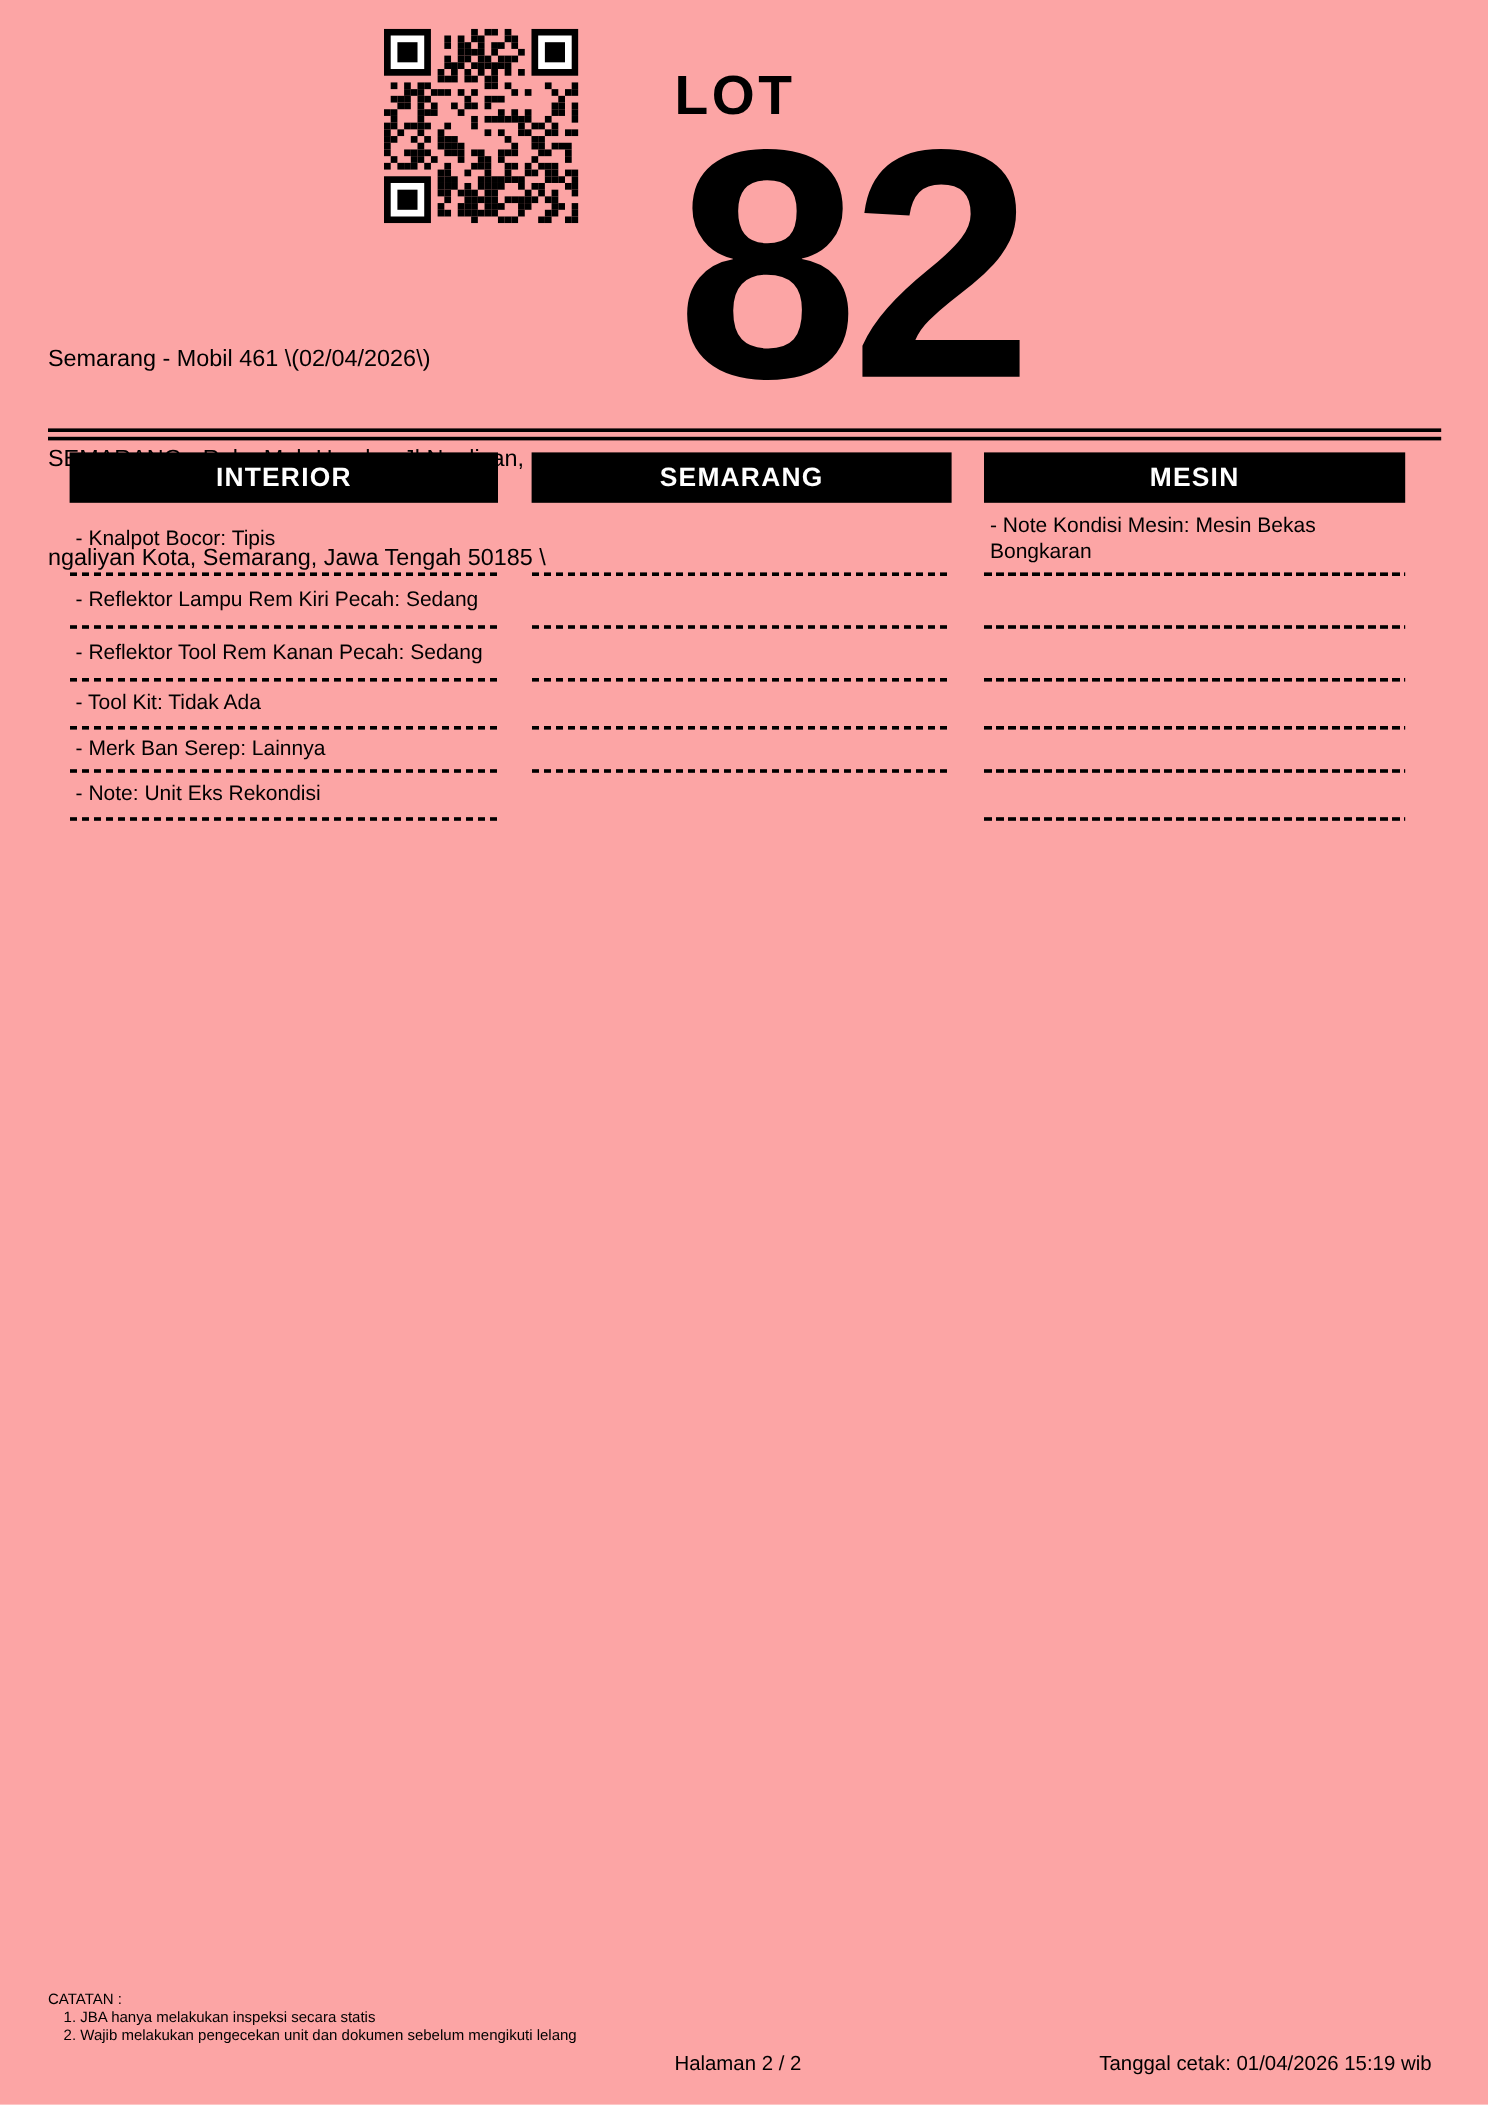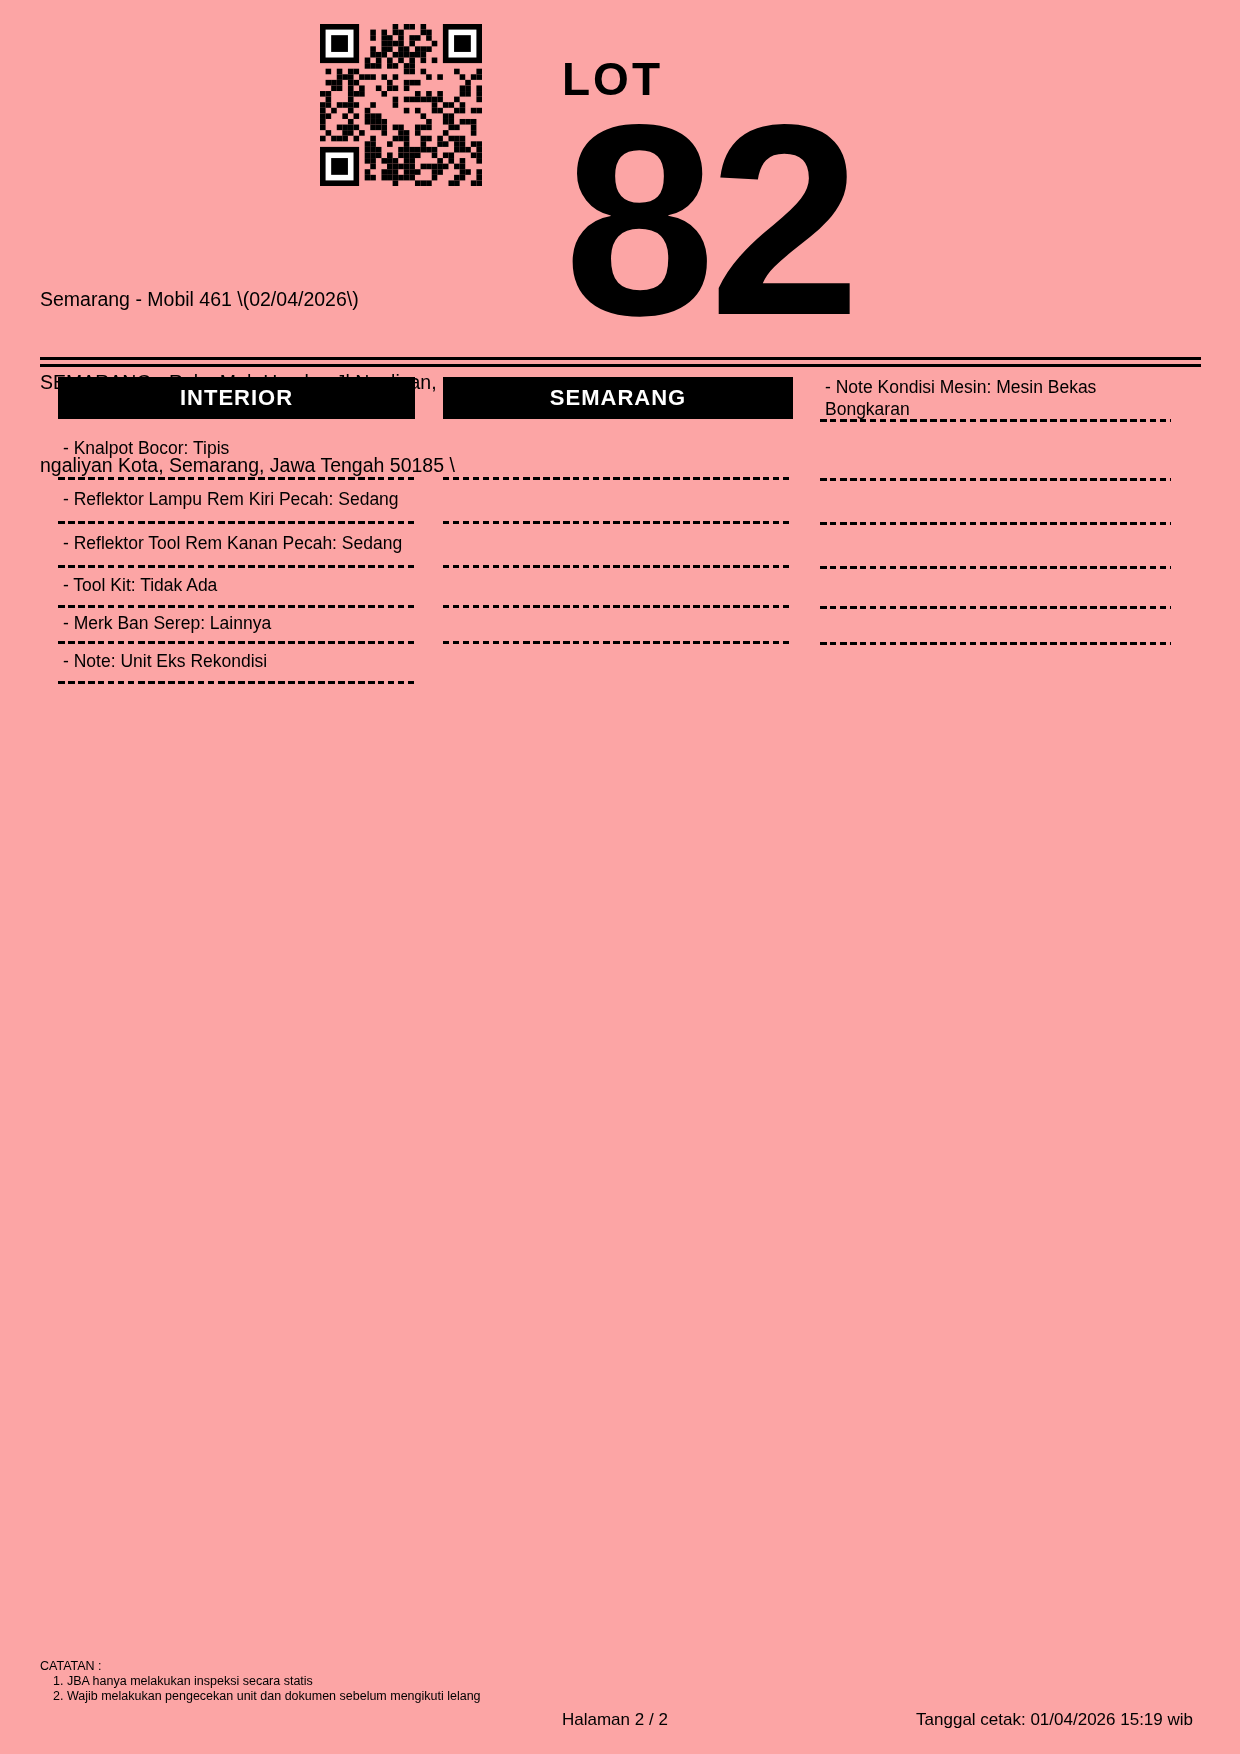--- a/index.html
+++ b/index.html
@@ -429,20 +429,21 @@
       </div>
     <div class="row">
         <span class="row-text"></span>
       </div>
     <div class="row">
         <span class="row-text"></span>
       </div>
   </div>
 
   <div class="col col-mesin">
+    <div class="col-header">MESIN</div>
     <div class="row">
         <span class="row-text">- Note Kondisi Mesin: Mesin Bekas Bongkaran</span>
       </div>
     <div class="row">
         <span class="row-text"></span>
       </div>
     <div class="row">
         <span class="row-text"></span>
       </div>
     <div class="row">

